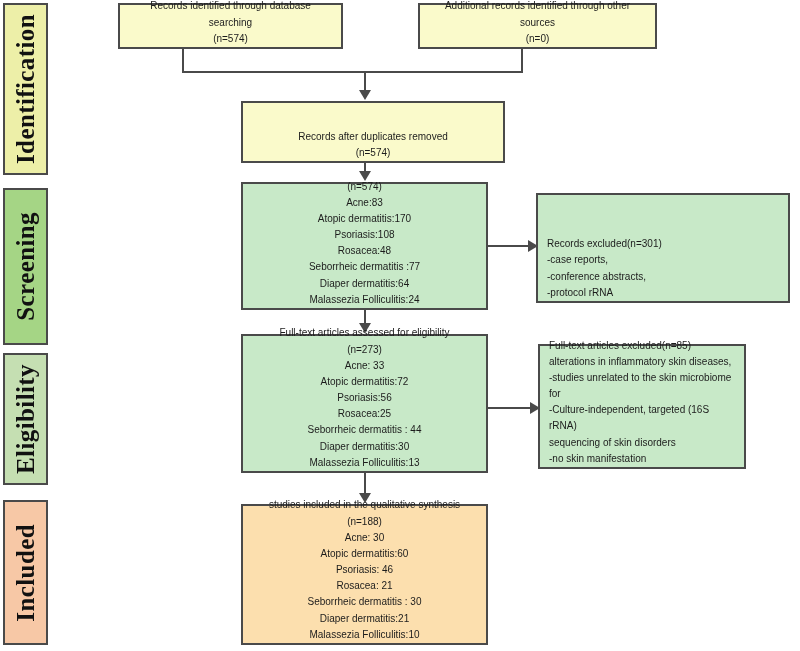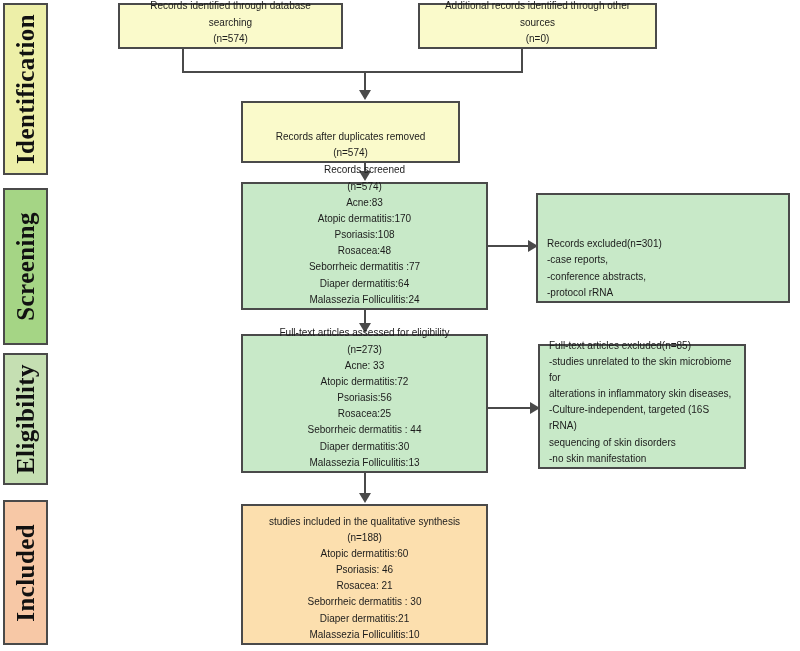--- a/index.html
+++ b/index.html
@@ -94,30 +94,29 @@
     <span class="ln">sources</span>
     <span class="ln">(n=0)</span>
   </div>
 
   <div class="vline" style="left:182px;top:49px;height:23px;"></div>
   <div class="vline" style="left:521px;top:49px;height:23px;"></div>
   <div class="hline" style="left:182px;top:71px;width:341px;"></div>
   <div class="vline" style="left:364px;top:71px;height:20px;"></div>
   <div class="arrow-down" style="left:359px;top:90px;"></div>
 
-  <div class="box center" style="left:241px;top:101px;width:219px;height:62px;background:#FAFACB;">
+  <div class="box center" style="left:241px;top:101px;width:264px;height:62px;background:#FAFACB;">
     <span class="ln">Records after duplicates removed</span>
     <span class="ln">(n=574)</span>
   </div>
 
   <div class="vline" style="left:364px;top:163px;height:9px;"></div>
   <div class="arrow-down" style="left:359px;top:171px;"></div>
 
   <div class="box center" style="left:241px;top:182px;width:247px;height:128px;background:#C8E9C8;">
-    <span class="ln">Records screened</span>
     <span class="ln">(n=574)</span>
     <span class="ln">Acne:83</span>
     <span class="ln">Atopic dermatitis:170</span>
     <span class="ln">Psoriasis:108</span>
     <span class="ln">Rosacea:48</span>
     <span class="ln">Seborrheic dermatitis :77</span>
     <span class="ln">Diaper dermatitis:64</span>
     <span class="ln">Malassezia Folliculitis:24</span>
   </div>
 
@@ -144,33 +143,34 @@
     <span class="ln">Seborrheic dermatitis : 44</span>
     <span class="ln">Diaper dermatitis:30</span>
     <span class="ln">Malassezia Folliculitis:13</span>
   </div>
 
   <div class="hline" style="left:488px;top:407px;width:45px;"></div>
   <div class="arrow-right" style="left:530px;top:402px;"></div>
 
   <div class="box left" style="left:538px;top:344px;width:208px;height:125px;background:#C8E9C8;">
     <span class="ln">Full-text articles excluded(n=85)</span>
+    <span class="ln">alterations in inflammatory skin diseases,</span>
     <span class="ln">-studies unrelated to the skin microbiome for</span>
-    <span class="ln">alterations in inflammatory skin diseases,</span>
     <span class="ln">-Culture-independent, targeted (16S rRNA)</span>
     <span class="ln">sequencing of skin disorders</span>
     <span class="ln">-no skin manifestation</span>
   </div>
 
   <div class="vline" style="left:364px;top:473px;height:21px;"></div>
   <div class="arrow-down" style="left:359px;top:493px;"></div>
 
   <div class="box center" style="left:241px;top:504px;width:247px;height:141px;background:#FCDFAE;">
     <span class="ln">studies included in the qualitative synthesis</span>
     <span class="ln">(n=188)</span>
+    <span class="ln">Acne: 30</span>
     <span class="ln">Atopic dermatitis:60</span>
     <span class="ln">Psoriasis: 46</span>
     <span class="ln">Rosacea: 21</span>
     <span class="ln">Seborrheic dermatitis : 30</span>
     <span class="ln">Diaper dermatitis:21</span>
     <span class="ln">Malassezia Folliculitis:10</span>
   </div>
 
 </div>
 

